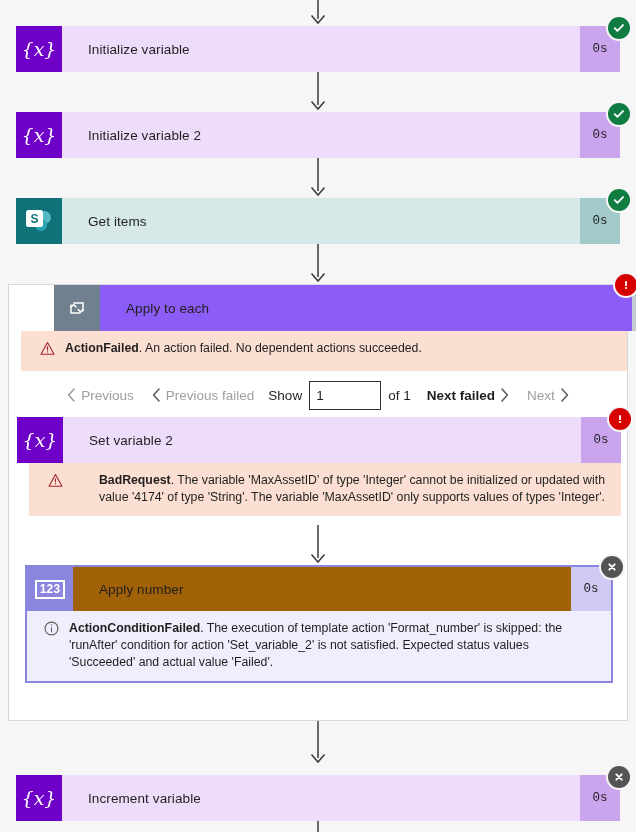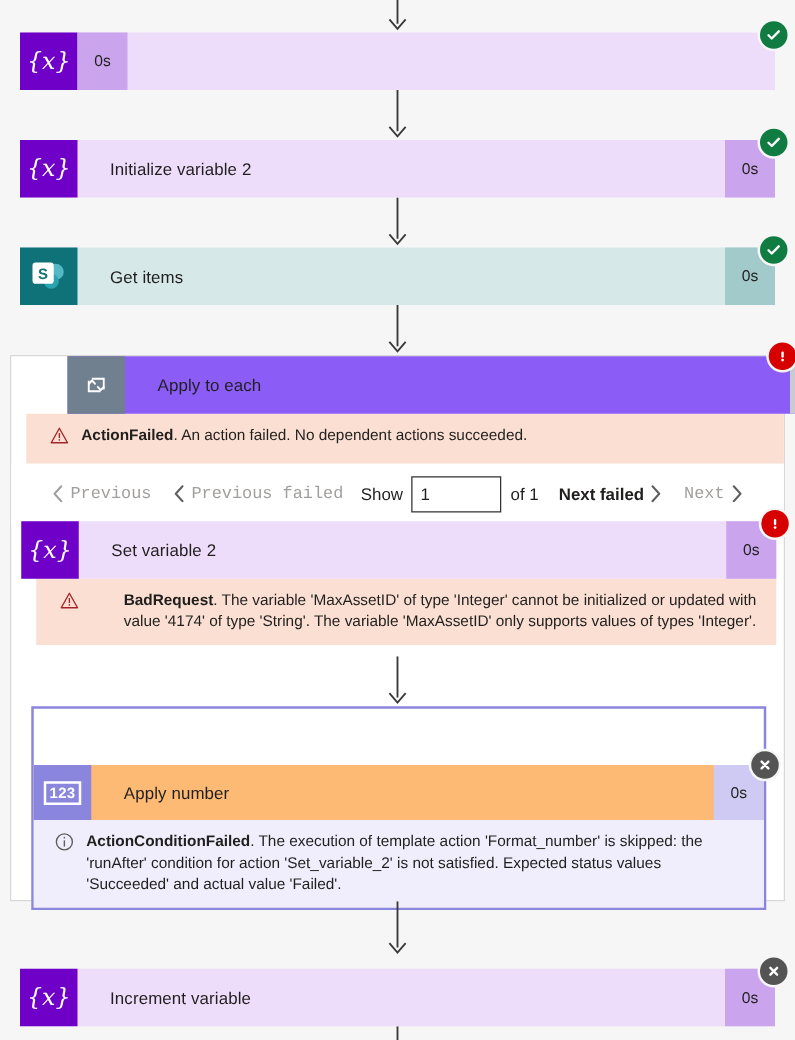--- a/index.html
+++ b/index.html
@@ -58,37 +58,38 @@
     white-space: nowrap;
   }
   .card-dur {
     width: 40px;
     min-width: 40px;
     display: flex;
     align-items: center;
     justify-content: center;
     font-size: 12.5px;
     color: #201f1e;
+    font-family: Liberation Mono, monospace;
   }
 
   
   .v-variable .card-icon { background: #6f00c8; }
   .v-variable                { background: #eedcfb; }
   .v-variable .card-dur      { background: #cba4ee; }
 
   .v-sharepoint .card-icon { background: #0f7278; }
   .v-sharepoint              { background: #d6e8e8; }
   .v-sharepoint .card-dur    { background: #a2cacb; }
 
   .v-control .card-icon { background: #71808f; }
   .v-control              { background: #8b5cf6; margin-left: 45px; }
   .v-control .card-dur    { background: #c6ccd2; }
 
   .v-numfmt .card-icon { background: #8a85dd; }
-  .v-numfmt              { background: #fdba74; margin-top: 45px; }
+  .v-numfmt              { background: #a16207; }
   .v-numfmt .card-dur    { background: #cfcaf3; }
 
   
   .badge {
     position: absolute;
     top: -9px;
     right: -10px;
     width: 22px; height: 22px;
     border-radius: 50%;
     display: flex;
@@ -141,21 +142,21 @@
     color: #201f1e;
   }
   .pager-btn {
     display: flex;
     align-items: center;
     gap: 5px;
     padding: 0 9px;
     cursor: default;
     white-space: nowrap;
   }
-  .pager-btn.disabled { color: #a19f9d; font-family: Liberation Mono, monospace; }
+  .pager-btn.disabled { color: #a19f9d; }
   .pager-btn.active   { color: #201f1e; font-weight: bold; }
   .pager-lbl { padding: 0 7px 0 5px; white-space: nowrap; }
   .pager-of  { padding: 0 7px 0 7px; white-space: nowrap; }
   .pager-input {
     width: 72px;
     height: 29px;
     border: 1.6px solid #323130;
     background: #ffffff;
     font-family: "Liberation Sans", sans-serif;
     font-size: 13.5px;
@@ -203,20 +204,21 @@
         <path d="M9 0 L9 21" stroke="#3b3a39" stroke-width="1.5" fill="none"></path>
         <path d="M2.5 17.5 L9 25 L15.5 17.5" stroke="#3b3a39" stroke-width="1.5" fill="none"></path>
       </svg>
   </div>
 
   <div class="abs" style="left:16px; top:26px; width:604px;">
     <div class="card v-variable">
       <div class="card-icon">
         <span class="varglyph">{<i>x</i>}</span>
       </div>
+      <div class="card-title">Initialize variable</div>
       <div class="card-dur">0s</div>
       <div class="badge succeeded">
         <svg width="12" height="12" viewBox="0 0 12 12">
             <path d="M1.8 6.2 L4.4 8.8 L10 3.1" stroke="#ffffff" stroke-width="1.9" fill="none" stroke-linecap="round" stroke-linejoin="round"></path>
           </svg>
       </div>
     </div>
   </div>
 
   <div class="connector" style="top:72px; height:40px;">

